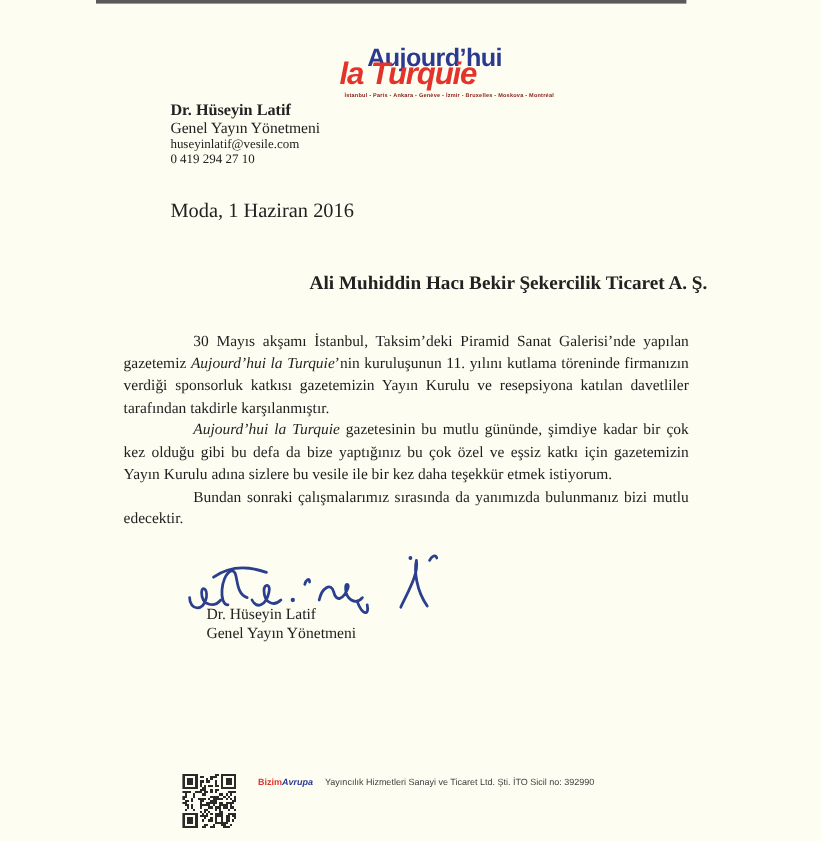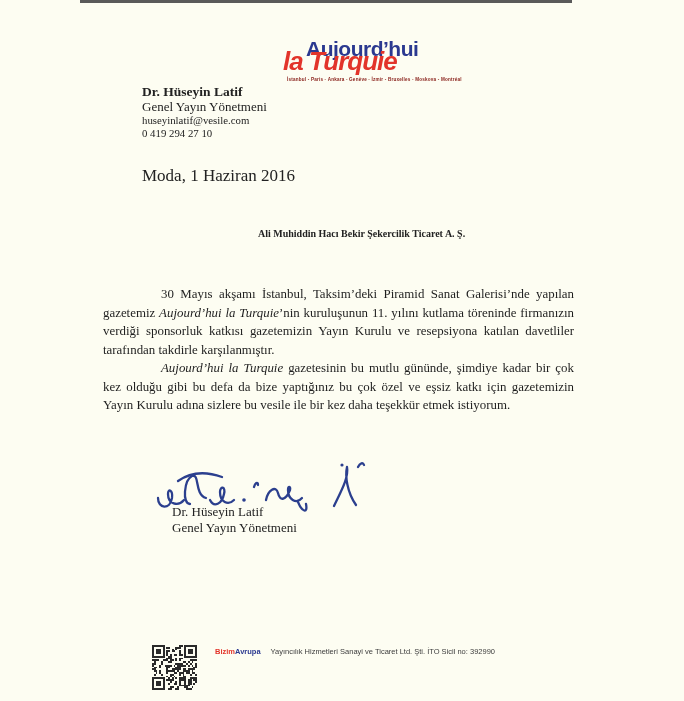--- a/index.html
+++ b/index.html
@@ -21,41 +21,41 @@
   .logo-cities{left:287px;top:77px;width:180px;font-family:"Liberation Sans",sans-serif;
     font-size:4.6px;font-weight:700;color:#8a221c;letter-spacing:0.2px;white-space:nowrap;}
 
   
   .sender{left:142px;top:84px;font-size:13px;line-height:15px;}
   .sender .name{font-weight:700;font-size:13.5px;}
   .sender .small{font-size:10.8px;line-height:12.5px;}
   .dateline{left:142px;top:146px;font-size:17px;margin-top:20px;}
 
   
-  .recipient{left:258px;top:228px;font-size:10px;}
+  .recipient{left:258px;top:228px;font-size:16px;}
   .recipient .company{font-weight:700;}
   .recipient .address{margin-top:8px;font-weight:400;}
 
   
-  .body-text{left:103px;top:285px;width:471px;font-size:12.9px;line-height:18.5px;
+  .body-text{left:103px;top:275px;width:471px;font-size:12.9px;line-height:18.5px;
     text-align:justify;color:#1e1e1e;}
   .body-text p{margin:0;text-indent:58px;}
   .it{font-style:italic;}
   .closing{margin-top:4px;text-indent:58px;}
 
   
   .signature-svg{left:148px;top:460px;}
   .sig-name{left:172px;top:504px;font-size:13px;line-height:16px;}
 
   
   .footer-qr{left:152px;top:645px;width:45px;height:45px;}
   .footer-text{left:215px;top:645px;font-family:"Liberation Sans",sans-serif;
     font-size:7.5px;line-height:13px;color:#3d3d3d;white-space:nowrap;}
   .brand-red{color:#e2342a;font-weight:700;}
-  .brand-blue{color:#2b3990;font-weight:700;}
+  .brand-blue{color:#2b3990;font-weight:700;font-style:italic;}
   .gap{display:inline-block;width:10px;}
 </style>
 </head>
 <body>
 
 <div class="abs scan-edge"></div>
 
 <div class="abs logo-line1">Aujourd’hui</div>
 <div class="abs logo-line2">la Turquie</div>
 <div class="abs logo-cities">İstanbul - Paris - Ankara - Genève - İzmir - Bruxelles - Moskova - Montréal</div>
@@ -69,20 +69,21 @@
 
 <div class="abs dateline">Moda, 1 Haziran 2016</div>
 
 <div class="abs recipient">
   <div class="company">Ali Muhiddin Hacı Bekir Şekercilik Ticaret A. Ş.</div>
 </div>
 
 <div class="abs body-text">
   <p><span>30 Mayıs akşamı İstanbul, Taksim’deki Piramid Sanat Galerisi’nde yapılan gazetemiz </span><span class="it">Aujourd’hui la Turquie</span><span>’nin kuruluşunun 11. yılını kutlama töreninde firmanızın verdiği sponsorluk katkısı gazetemizin Yayın Kurulu ve resepsiyona katılan davetliler tarafından takdirle karşılanmıştır.</span></p>
   <p><span class="it">Aujourd’hui la Turquie</span><span> gazetesinin bu mutlu gününde, şimdiye kadar bir çok kez olduğu gibi bu defa da bize yaptığınız bu çok özel ve eşsiz katkı için gazetemizin Yayın Kurulu adına sizlere bu vesile ile bir kez daha teşekkür etmek istiyorum.</span></p>
+  <p><span>Bundan sonraki çalışmalarımız sırasında da yanımızda bulunmanız bizi mutlu edecektir.</span></p>
 </div>
 
 <svg class="abs signature-svg" width="260" height="58" viewBox="0 0 260 58" fill="none" stroke="#2b3f8e" stroke-width="2.3" stroke-linecap="round" stroke-linejoin="round">
   <path d="M10,38 C10,49 22,50 24,38 C25,30 20,28 20,34 C20,44 30,47 36,40"></path>
   <path d="M42,44 C34,44 36,20 44,16 C52,13 46,34 58,38"></path>
   <path d="M30,21 C44,11 60,12 74,17"></path>
   <path d="M62,40 C66,48 74,44 76,34 C78,26 72,26 72,32 C72,42 80,46 86,40"></path>
   <circle cx="96" cy="40" r="1.8" fill="#2b3f8e" stroke="none"></circle>
   <path d="M106,27 C107,23 110,21 110,25"></path>
   <path d="M118,40 C120,30 128,25 130,33 C132,42 138,40 142,30 C143,26 140,26 140,30 C140,39 148,45 154,38"></path>

